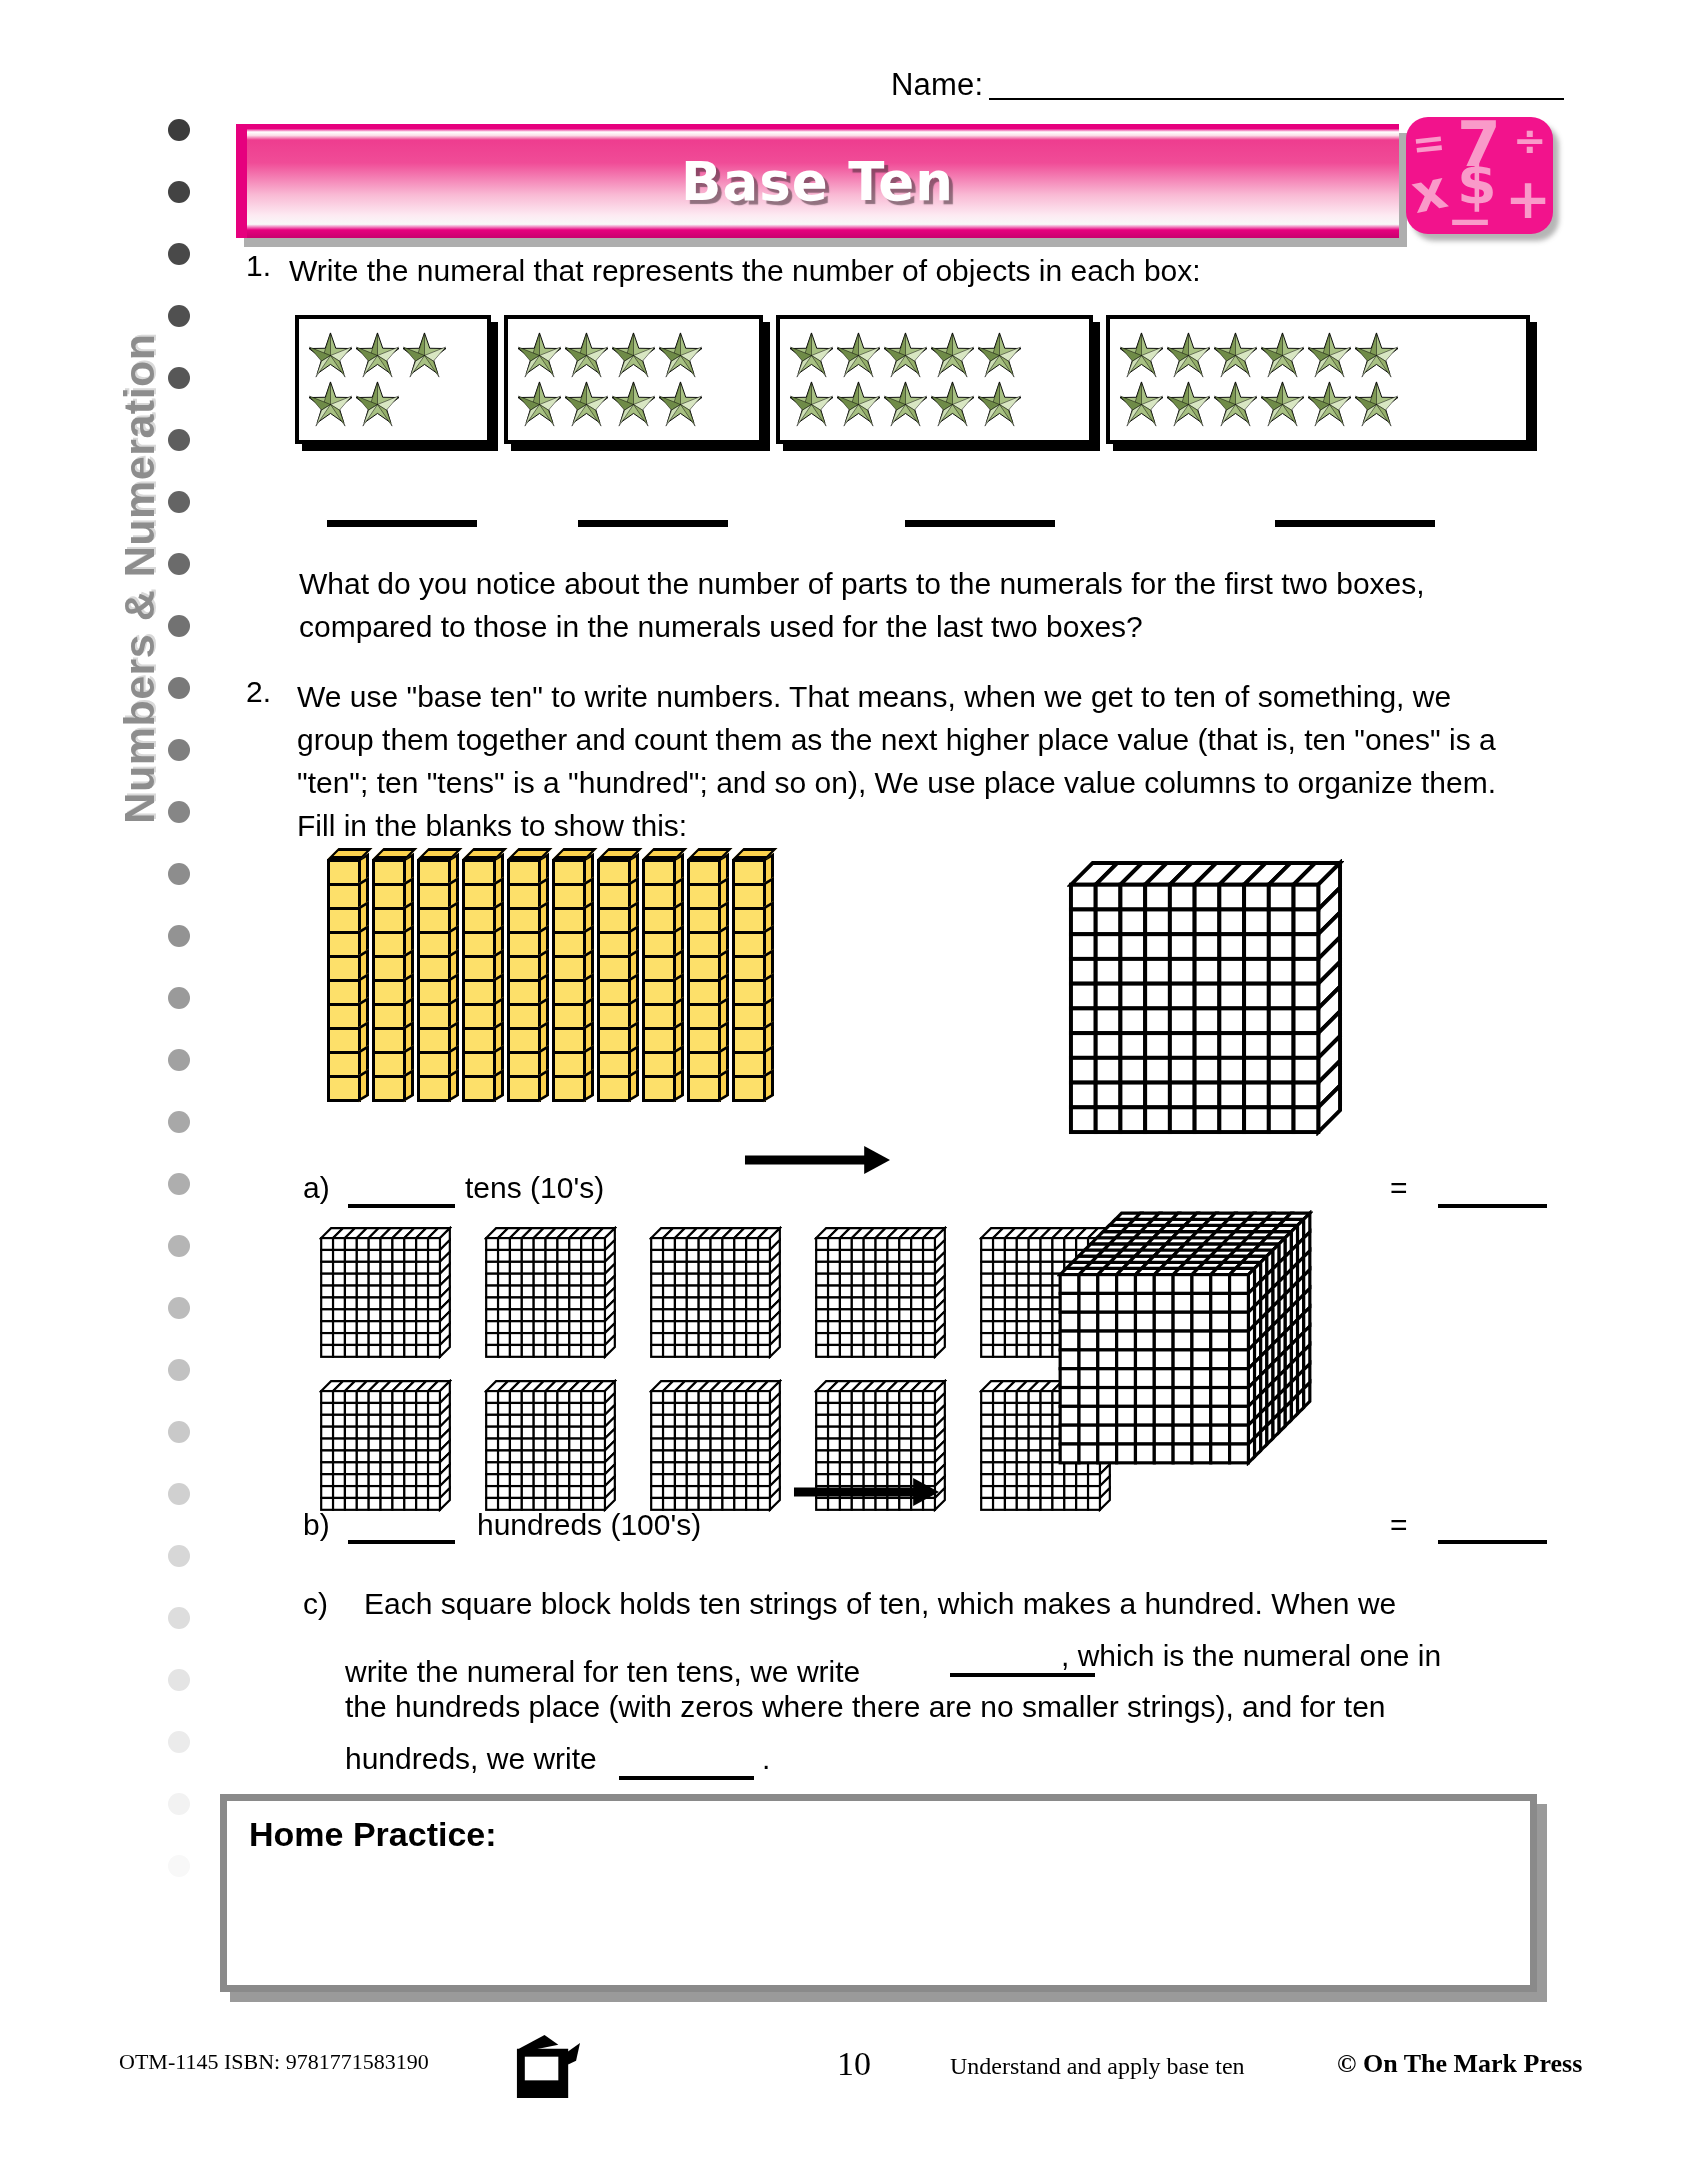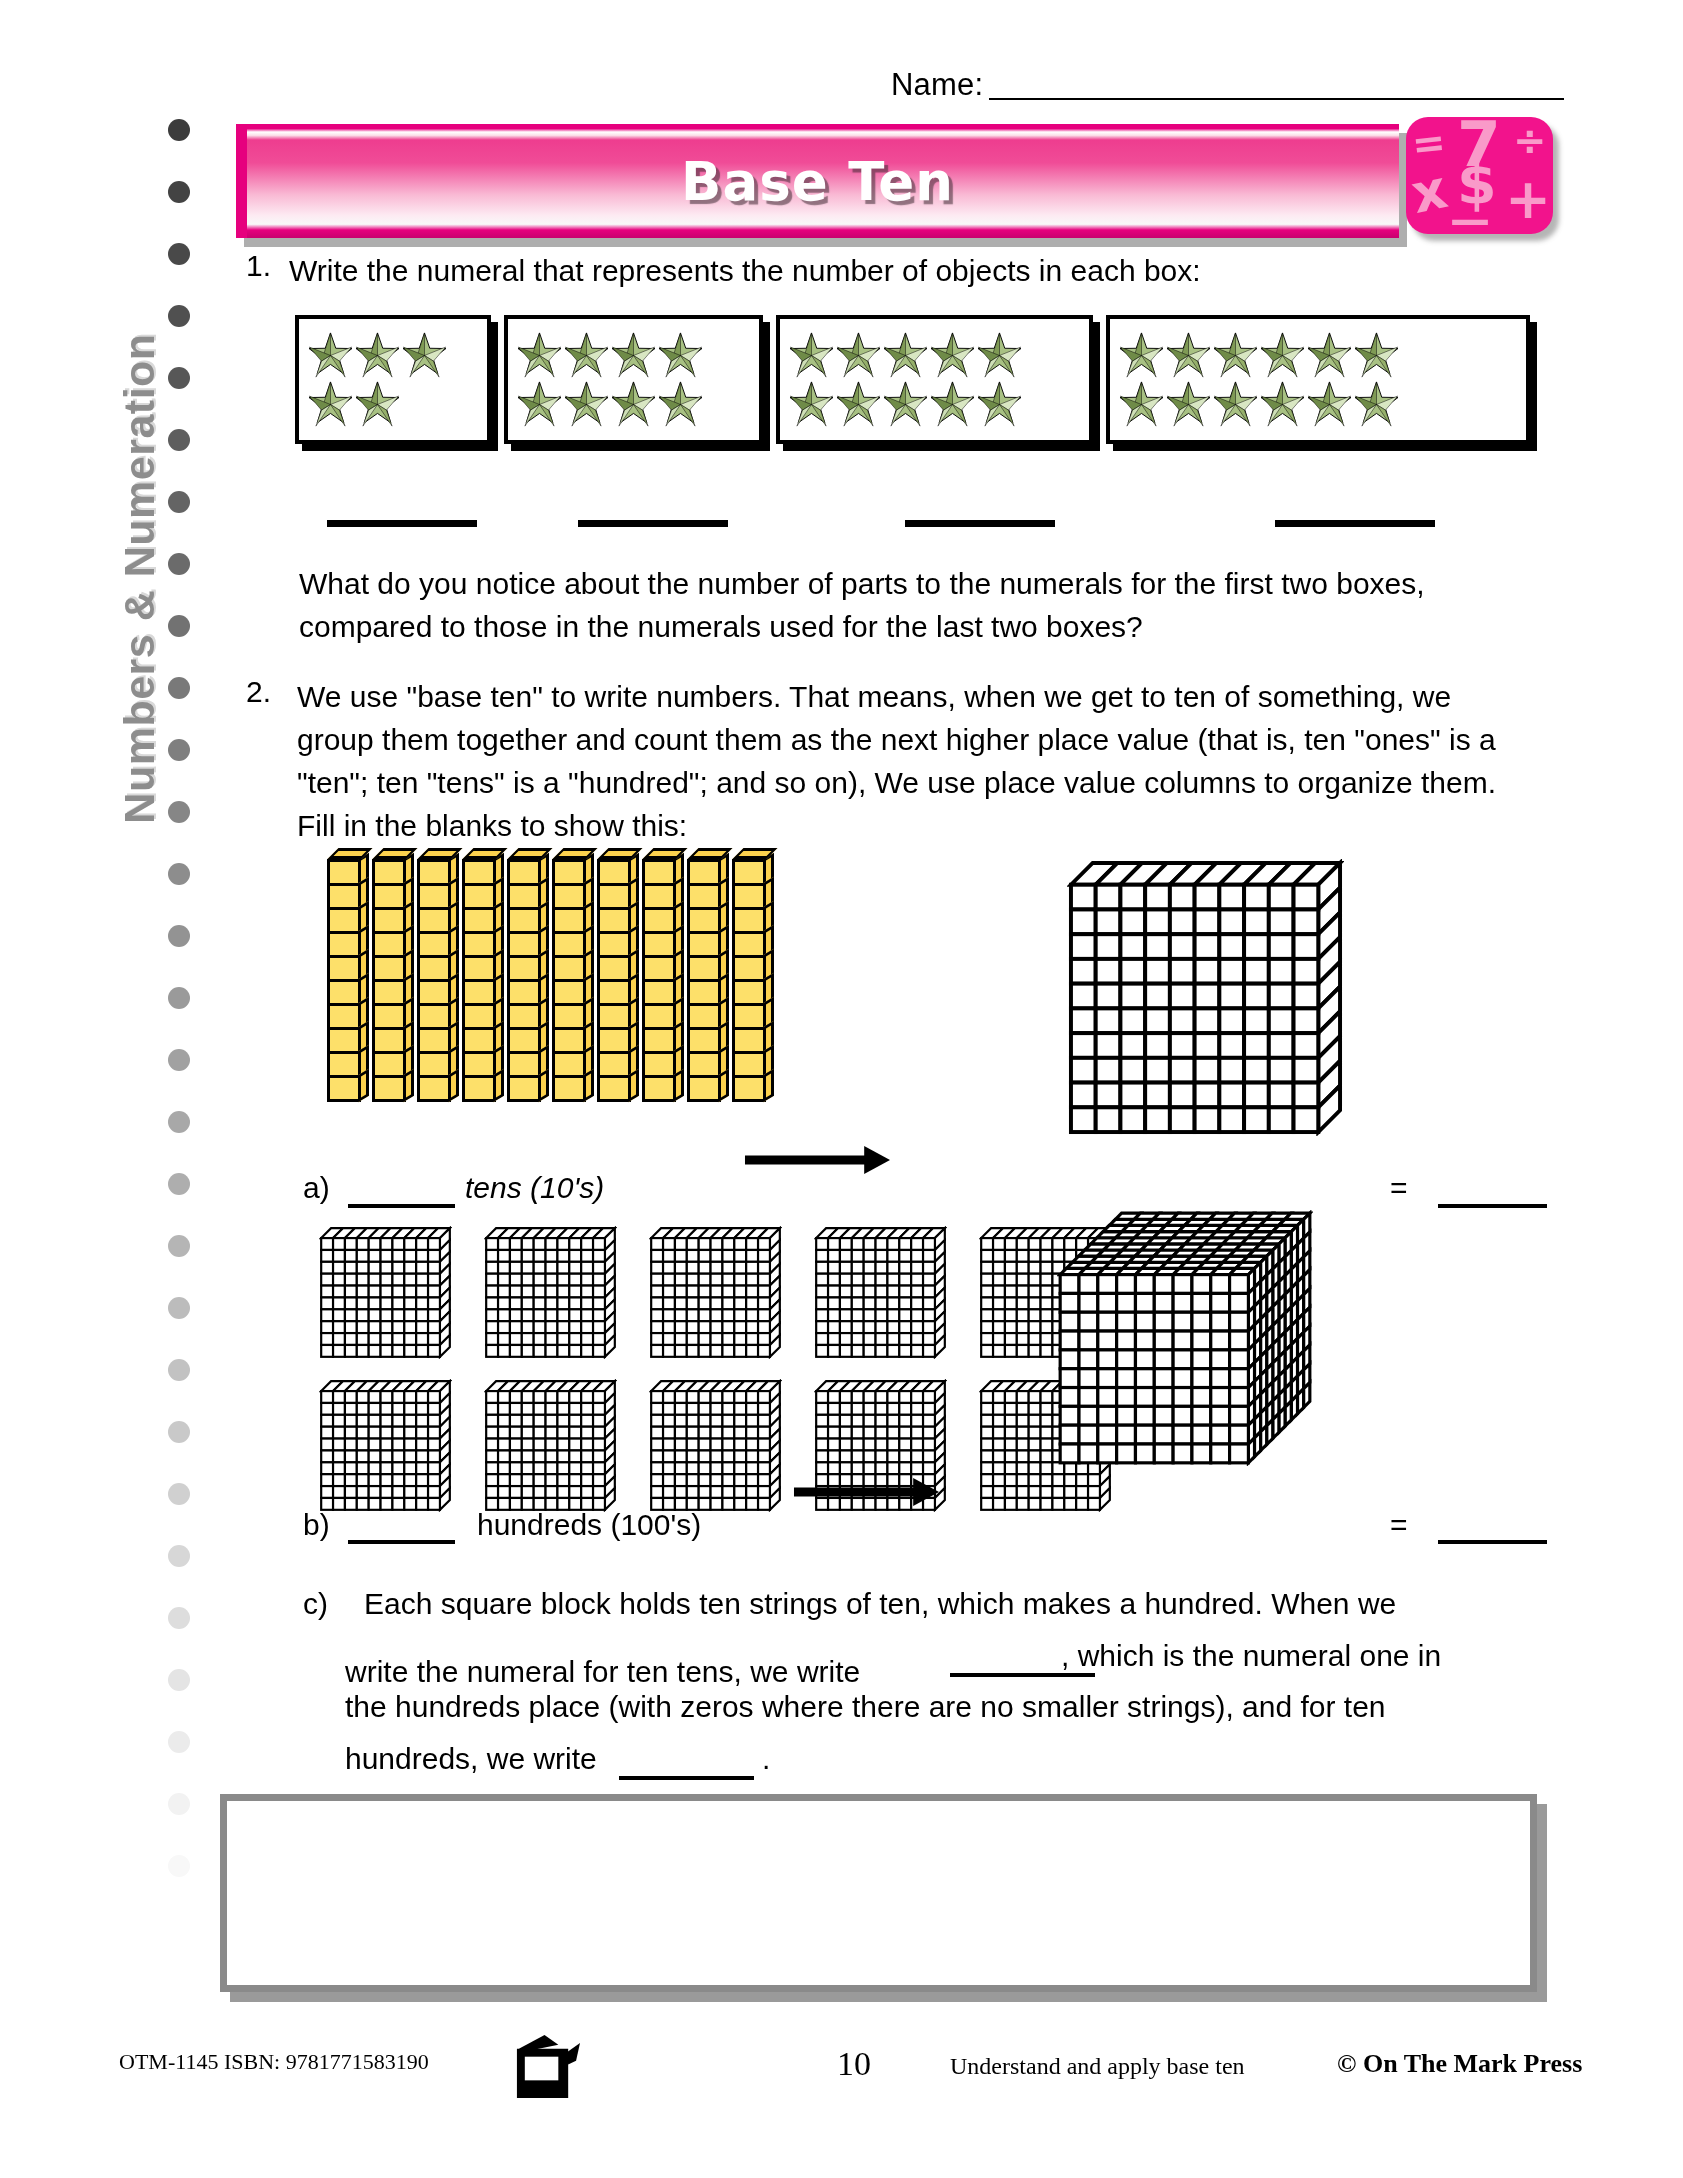--- a/index.html
+++ b/index.html
@@ -963,21 +963,21 @@
     </svg>
   </div>
 
 <svg class="arrow" style="left:743px;top:1143px;" width="149" height="34" viewBox="0 0 150 34">
   <line x1="2" y1="17" x2="124" y2="17" stroke="#000" stroke-width="9"></line>
   <polygon points="122,3 148,17 122,31" fill="#000"></polygon>
 </svg>
 
 <div class="q" style="left:303px;top:1166px;">a)</div>
 <div class="ansrule" style="left:348px;top:1204px;width:107px;height:4px;"></div>
-<div class="q" style="left:465px;top:1166px;font-style:italic;">tens (10's)</div>
+<div class="q" style="left:465px;top:1166px;">tens (10's)</div>
 <div class="q" style="left:1390px;top:1166px;">=</div>
 <div class="ansrule" style="left:1438px;top:1204px;width:109px;height:4px;"></div>
 
 <div id="flats" style="position: absolute; left: 319px; top: 1226px; display: grid; grid-template-columns: repeat(5, 147px); gap: 20px 18px;">
     <div>
       <svg width="133" height="133" viewBox="0 0 134.4 134.4" class="blocksvg">
         <g transform="translate(2.2,12.2)" stroke="#000" stroke-width="2.2" fill="#fff">
           <polygon points="0,0 12,0 22,-10 10,-10"></polygon>
           <polygon points="12,0 24,0 34,-10 22,-10"></polygon>
           <polygon points="24,0 36,0 46,-10 34,-10"></polygon>
@@ -2561,20 +2561,21 @@
 <div class="q" style="left:1061px;top:1634px;">, which is the numeral one in</div>
 
 <div class="q" style="left:345px;top:1685px;width:1198px;">the hundreds place (with zeros where there are no smaller strings), and for ten</div>
 
 <div class="q" style="left:345px;top:1737px;">hundreds, we write</div>
 <div class="ansrule" style="left:619px;top:1776px;width:135px;height:4px;"></div>
 <div class="q" style="left:762px;top:1737px;">.</div>
 
 <div id="home">
   <div id="home-inner">
+    <div id="home-title">Home Practice:</div>
   </div>
 </div>
 
 <div id="footer">
   <div class="ft" style="left:119px;top:10px;font-size:22px;">OTM-1145  ISBN: 9781771583190</div>
   <svg class="ft" style="left:507px;top:-4px;" width="79" height="69" viewBox="0 0 80 70">
     <polygon points="10,14 10,64 62,64 62,14" fill="#000"></polygon>
     <rect x="18" y="22" width="34" height="24" fill="#fff"></rect>
     <polygon points="12,14 38,0 52,10 22,16" fill="#000"></polygon>
     <polygon points="60,18 74,8 70,26 62,30" fill="#000"></polygon>

